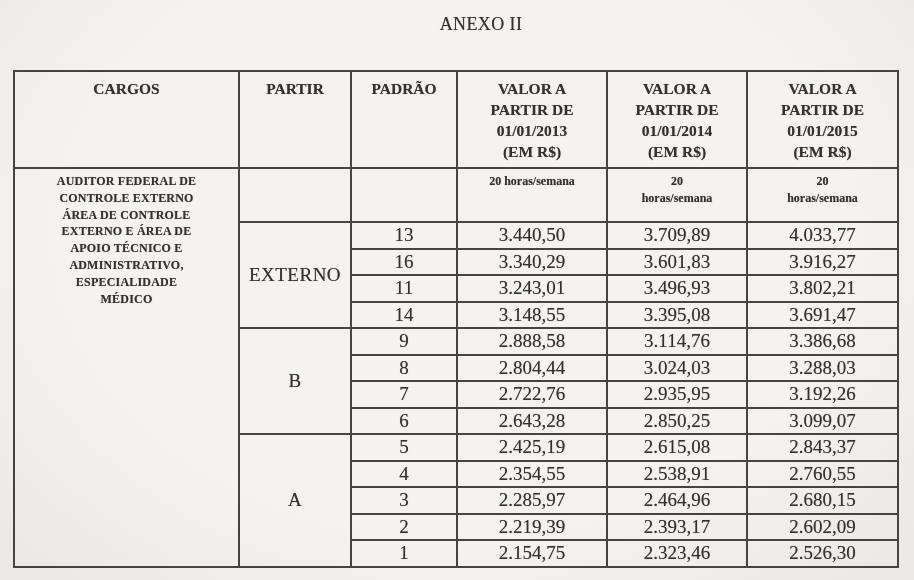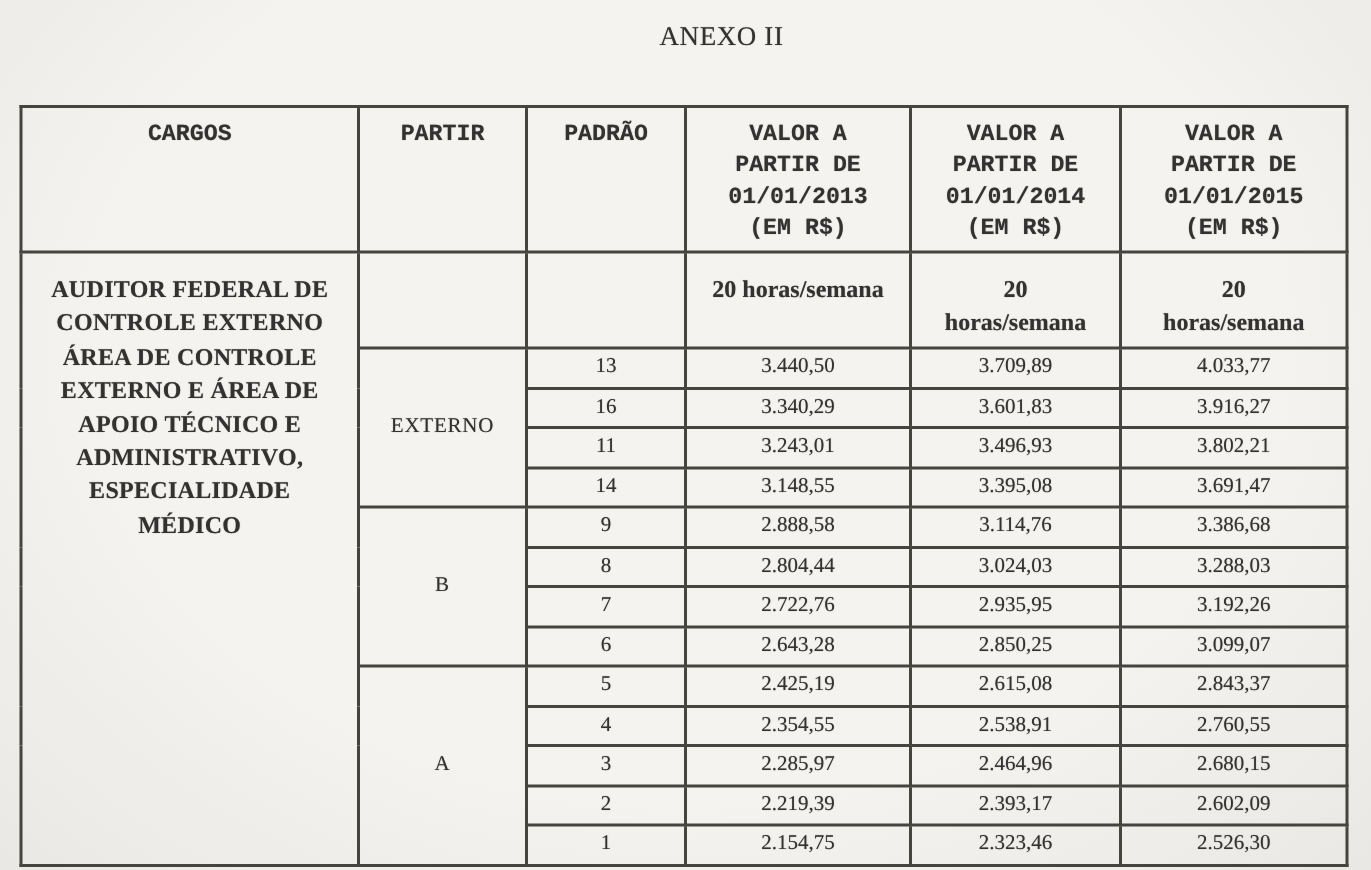--- a/index.html
+++ b/index.html
@@ -51,48 +51,47 @@
     overflow: hidden;
   }
   .law-table th {
     font-weight: bold;
     vertical-align: top;
     padding-top: 7px;
     line-height: 1.35;
     white-space: pre-line;
     font-size: 15.5px;
     height: 88px;
-    font-family: Liberation Mono, monospace;
   }
   tr.subheader-row td {
     font-weight: bold;
     vertical-align: top;
-    padding-top: 14px;
+    padding-top: 4px;
     line-height: 1.4;
     white-space: pre-line;
     height: 48px;
-    font-size: 16px;
+    font-size: 12px;
   }
   td.cargo-cell {
     font-weight: bold;
     vertical-align: middle;
     line-height: 1.58;
     white-space: pre-line;
     font-size: 15px;
     letter-spacing: 0.2px;
   }
   td.classe-cell {
     vertical-align: middle;
     font-size: 15.5px;
     letter-spacing: 0.5px;
   }
   tr.data-row td {
     height: 24.5px;
     vertical-align: middle;
-    font-size: 14px;
+    font-size: 19px;
   }
 </style>
 </head>
 <body>
 
 <div class="page">
 
   <div class="doc-title">
     <div>ANEXO II</div>
   </div>

